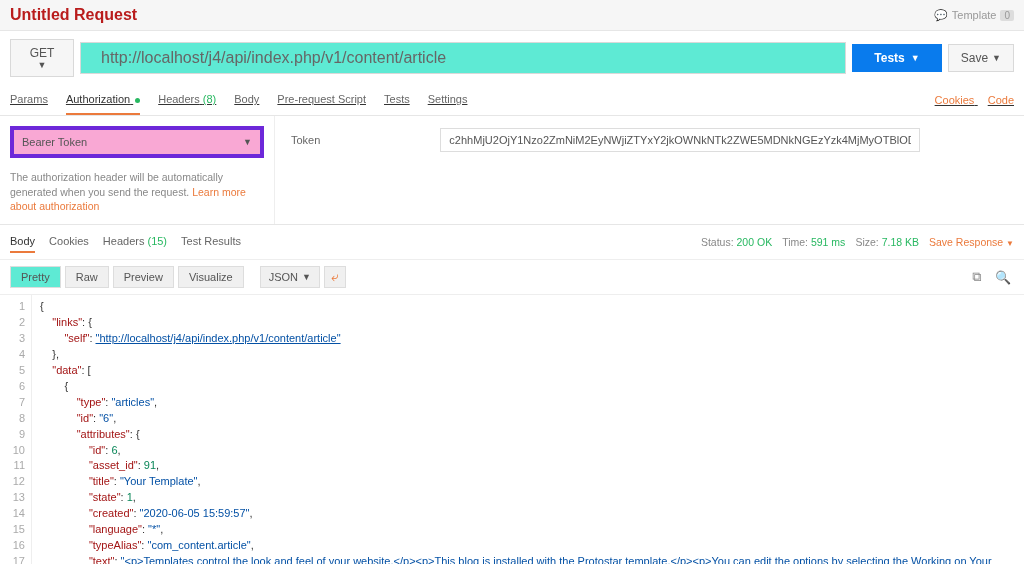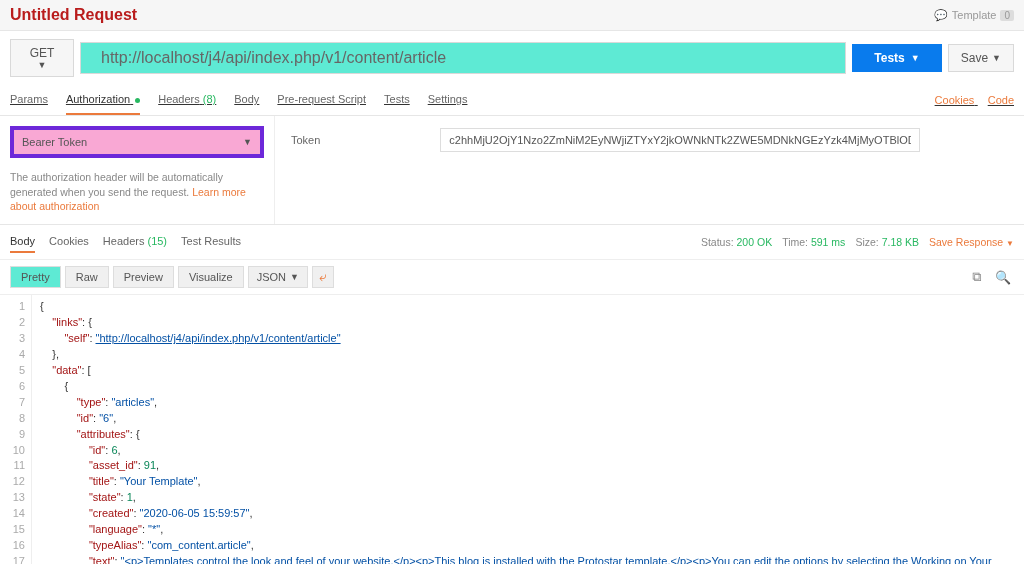--- a/index.html
+++ b/index.html
@@ -40,21 +40,21 @@
 .rtab.active { color: #333; border-bottom: 2px solid #eb7a3c; }
 .rtab .count { color: #28b861; }
 .response-status { font-size: 10.5px; color: #888; display: flex; gap: 10px; align-items: center; }
 .response-status .ok { color: #28b861; }
 .response-status .save-link { color: #eb7a3c; cursor: pointer; }
 .response-status .caret { font-size: 8px; }
 
 .view-row { display: flex; gap: 4px; padding: 6px 10px; border-bottom: 1px solid #eee; align-items: center; }
 .view-btn { background: #f0f0f0; border: 1px solid #ddd; padding: 4px 10px; font-size: 11px; color: #555; cursor: pointer; }
 .view-btn.active { background: #5eead4; }
-.view-select { background: #f0f0f0; border: 1px solid #ddd; padding: 4px 8px; font-size: 11px; color: #555; display: flex; align-items: center; gap: 4px; cursor: pointer; }
+.view-select { background: #f0f0f0; border: 1px solid #ddd; padding: 4px 8px; font-size: 11px; color: #555; display: flex; align-items: center; gap: 4px; cursor: pointer; margin-left: 12px; }
 .view-icon { width: 22px; height: 22px; background: #f0f0f0; border: 1px solid #ddd; display: flex; align-items: center; justify-content: center; color: #eb7a3c; cursor: pointer; font-size: 13px; }
 .view-spacer { flex: 1; }
 
 .code-area { display: flex; font-family: Consolas, Monaco, monospace; font-size: 11px; height: 316px; overflow: hidden; }
 .gutter { width: 32px; background: #fff; color: #aaa; text-align: right; padding: 4px 6px 4px 0; border-right: 1px solid #eee; line-height: 1.45; white-space: pre; }
 .code { flex: 1; padding: 4px 8px; line-height: 1.45; white-space: pre-wrap; word-break: break-word; }
 .code .brace { color: #333; }
 .code .key { color: #a31515; }
 .code .str { color: #0451a5; }
 .code .url { color: #0451a5; text-decoration: underline; }

